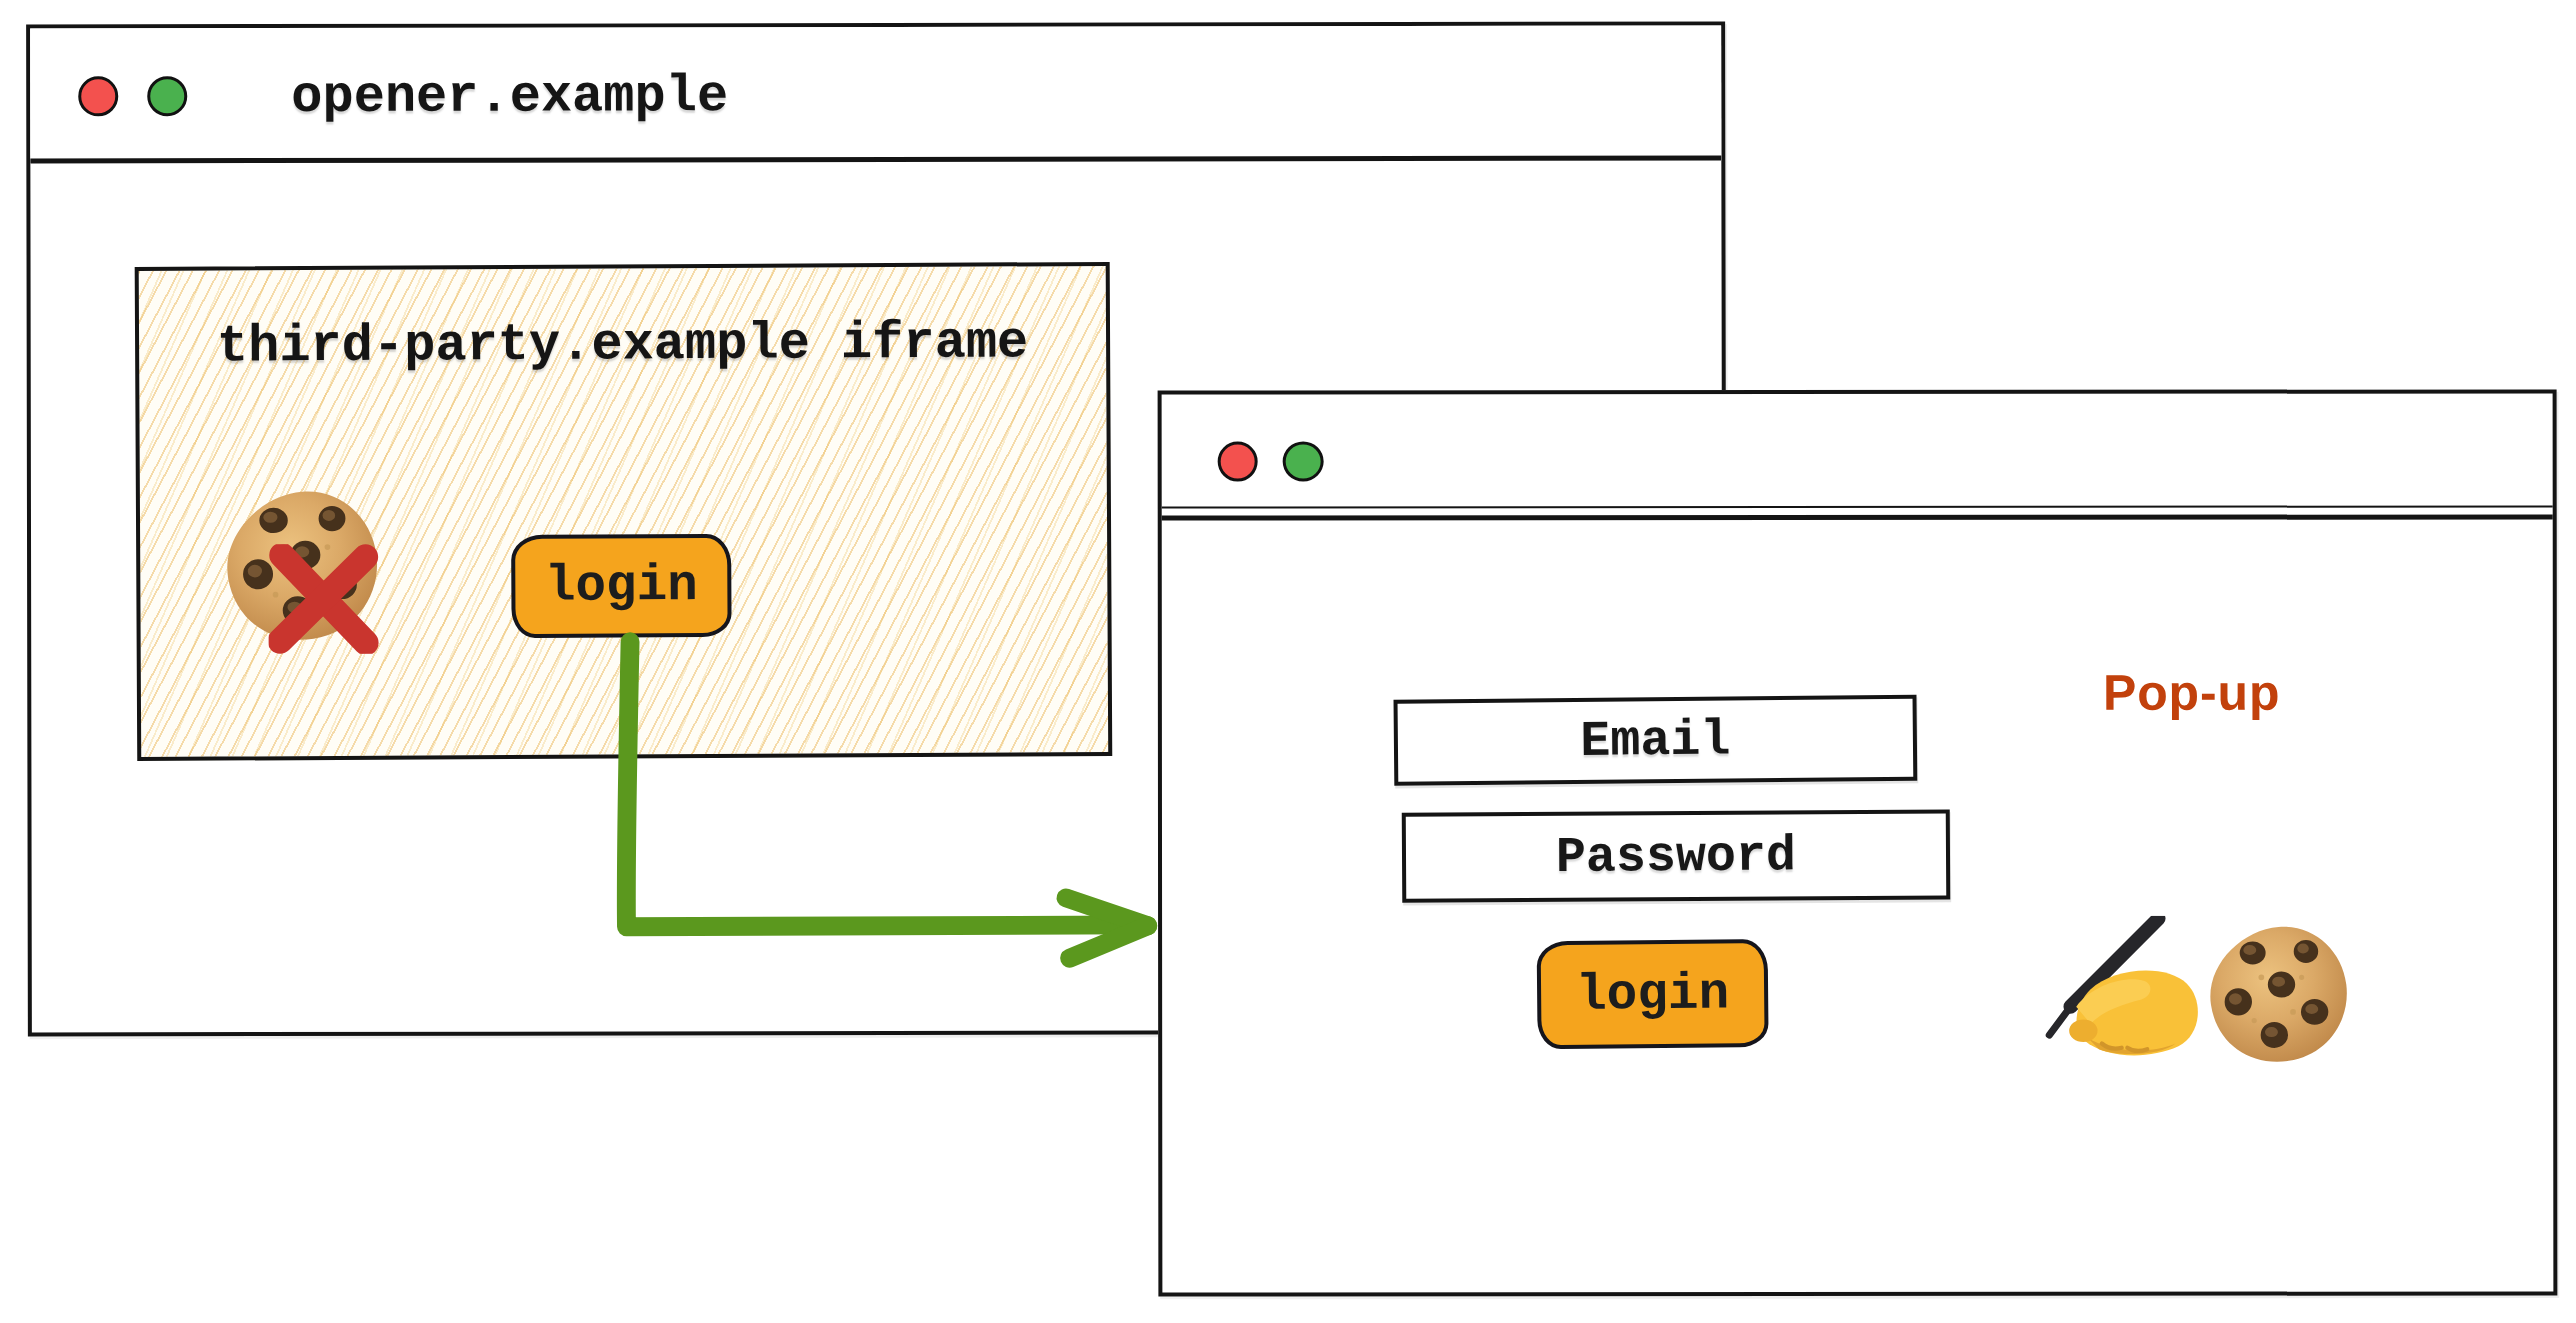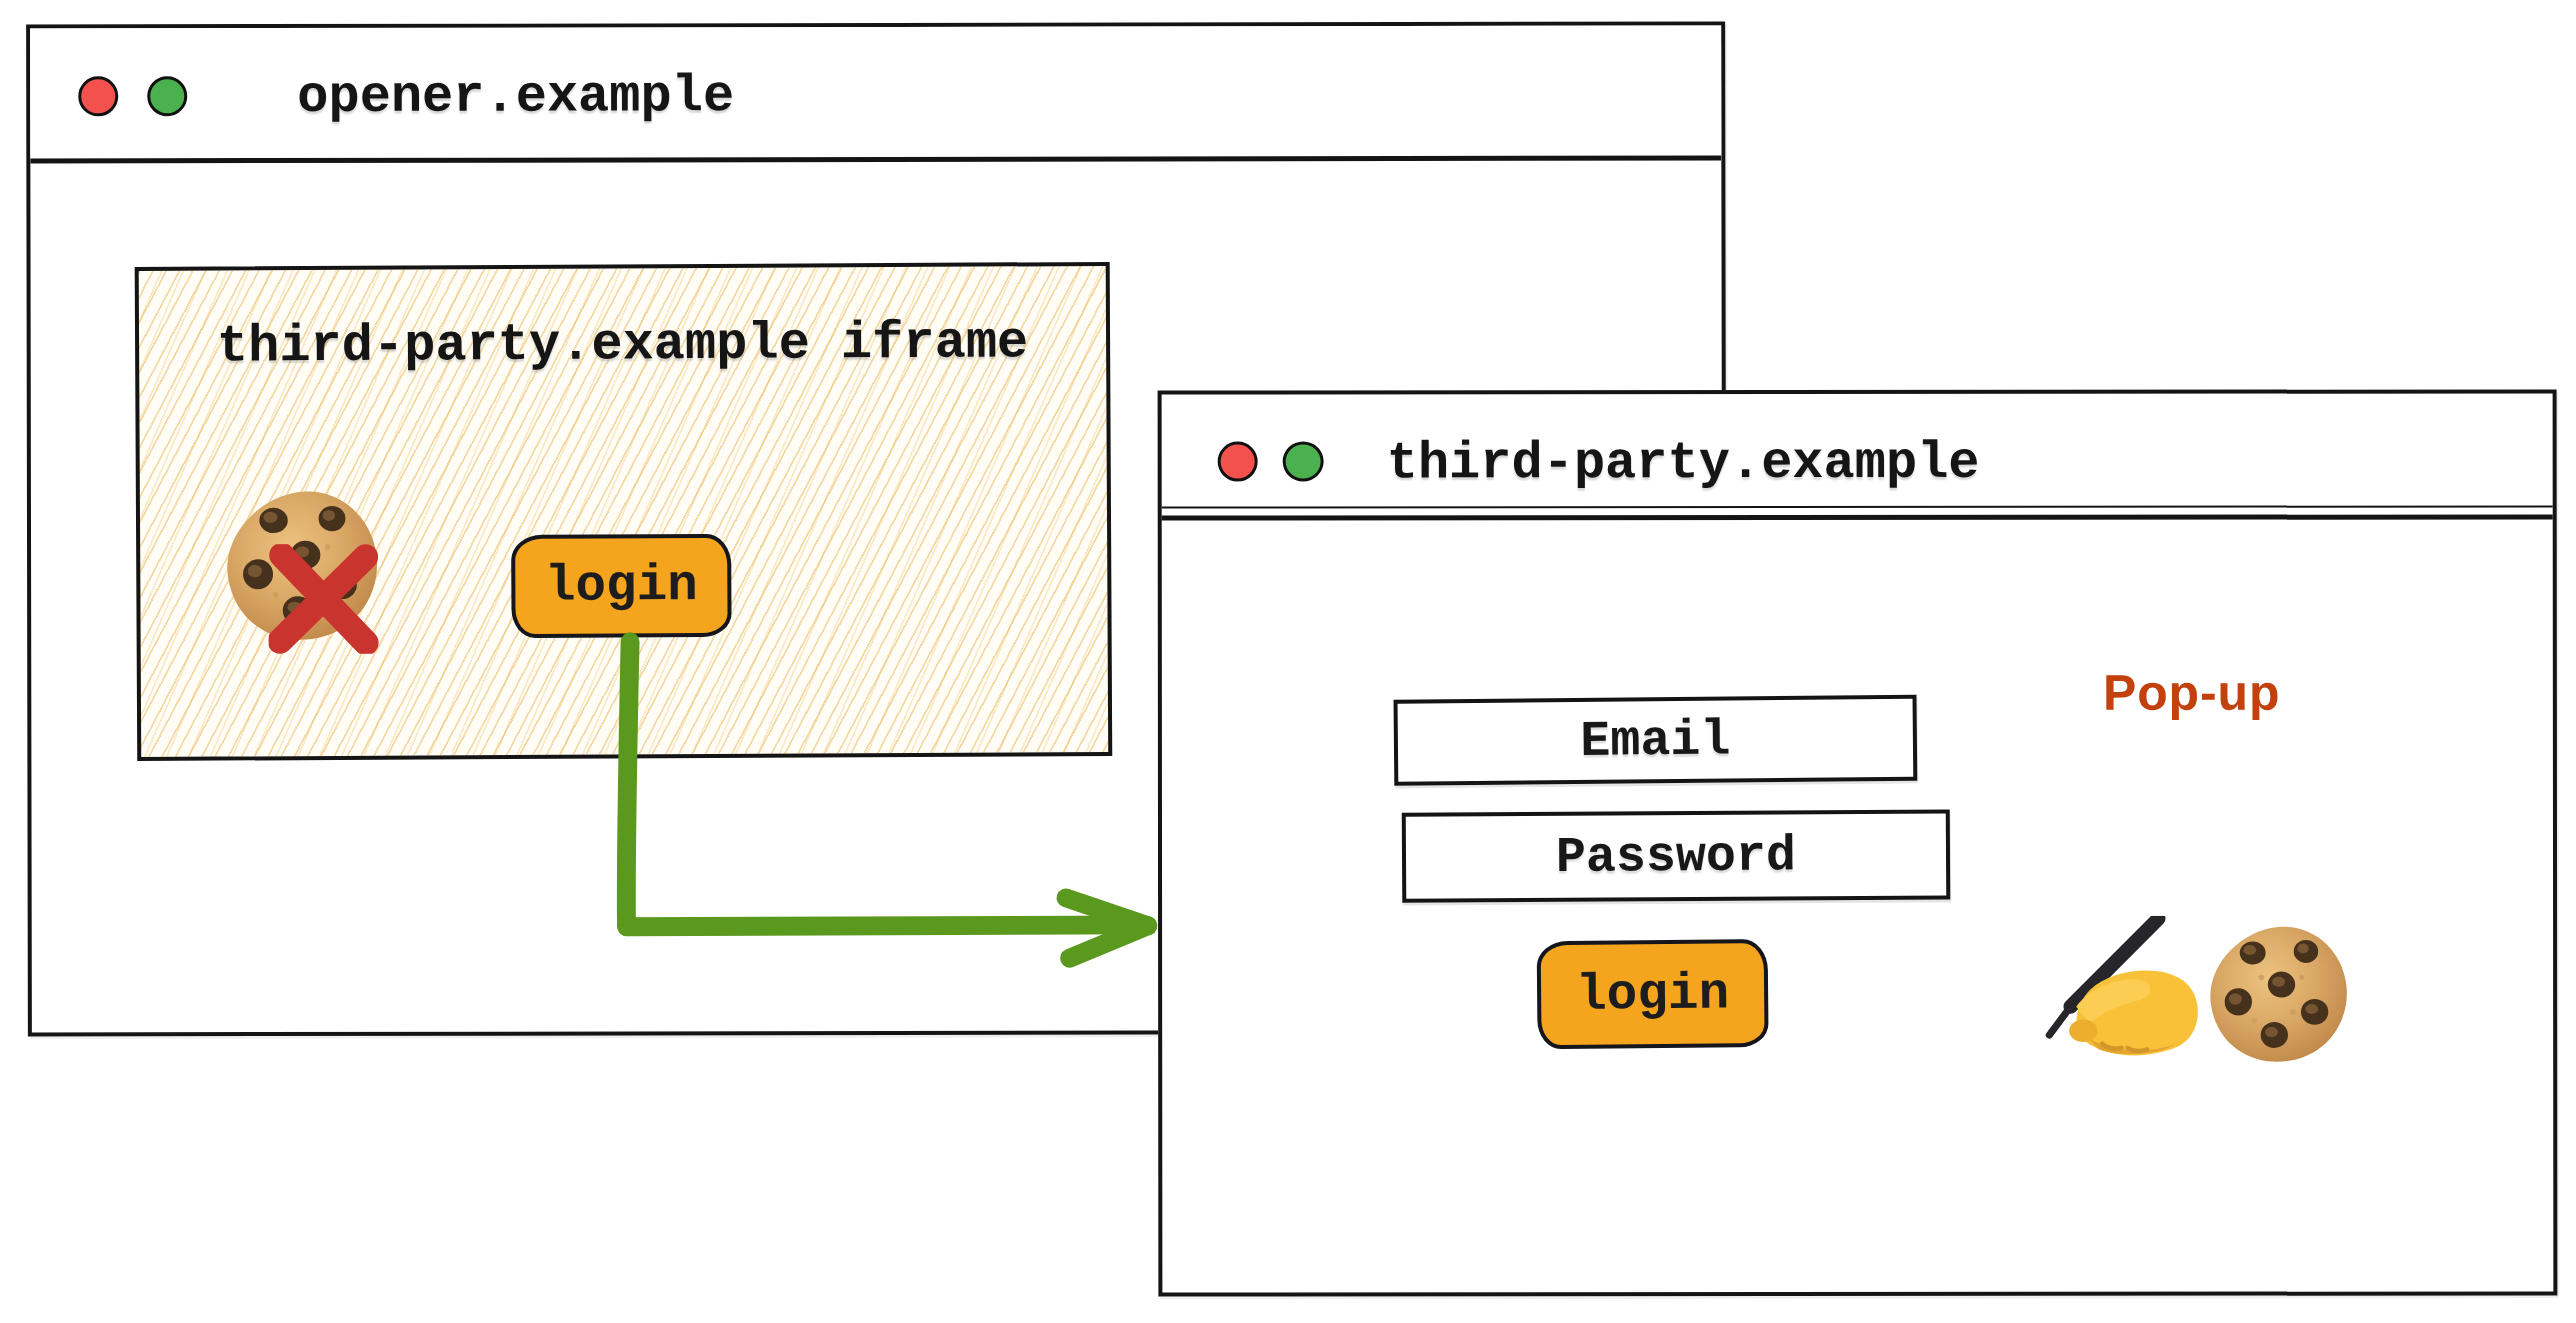--- a/index.html
+++ b/index.html
@@ -92,21 +92,21 @@
         </g>
         <ellipse cx="33" cy="81" rx="10" ry="8" fill="#edae2f"></ellipse>
       </symbol>
     </defs>
   </svg>
 
   <div class="window" style="left:27px;top:22.5px;width:1699px;height:1012px;transform:rotate(-0.1deg);">
     <div class="titlebar" style="height:135px;border-bottom:5.4px solid #141414;background:#ffffff;">
       <div class="dot" style="left:48px;top:48px;width:40px;height:40px;background:#f3514e;"></div>
       <div class="dot" style="left:117px;top:48px;width:40px;height:40px;background:#4ab14e;"></div>
-      <div class="mono-title" style="position:absolute;left:267px;top:40px;">opener.example</div>
+      <div class="mono-title" style="position:absolute;left:261px;top:40px;">opener.example</div>
     </div>
 
     <div class="iframe-box hatch" style="left:105px;top:237px;width:975px;height:494px;transform:rotate(-0.2deg);">
       <div class="mono-title iframe-label">third-party.example iframe</div>
 
       <svg class="abs" style="left:83px;top:217px;" width="158" height="158" viewBox="0 0 100 100">
         <use href="#cookie"></use>
       </svg>
       <svg class="abs" style="left:128px;top:274px;" width="111" height="110" viewBox="0 0 100 100">
         <path d="M12 10 L88 90" stroke="#c9352e" stroke-width="23" stroke-linecap="round" fill="none"></path>
@@ -123,21 +123,20 @@
     <path d="M701 714 C699 810 696 950 697 1031 L1272 1029" stroke="#5b981e" stroke-width="21" stroke-linecap="round" stroke-linejoin="round" fill="none"></path>
     <path d="M1277 1030 L1186 999" stroke="#5b981e" stroke-width="21" stroke-linecap="round" fill="none"></path>
     <path d="M1277 1030 L1190 1066" stroke="#5b981e" stroke-width="21" stroke-linecap="round" fill="none"></path>
   </svg>
 
   <div class="window hatch" style="left:1158px;top:390px;width:1399px;height:906px;transform:rotate(-0.05deg);">
 
     <div class="titlebar" style="height:114px;border-bottom:2.7px solid #141414;">
       <div class="dot" style="left:56px;top:47px;width:40px;height:40px;background:#f3514e;"></div>
       <div class="dot" style="left:121px;top:47px;width:41px;height:40px;background:#4ab14e;"></div>
-      <div class="mono-title" style="position:absolute;left:225px;top:40px;">third-party.example</div>
     </div>
     <div style="position:absolute;left:0;top:121px;width:100%;height:4.5px;background:#141414;"></div>
 
     <div class="popup-label" style="left:941px;top:270px;">Pop-up</div>
 
     <div class="wirebox" style="left:232px;top:303px;width:523px;height:86px;transform:rotate(-0.5deg);">
       <span>Email</span>
     </div>
 
     <div class="wirebox" style="left:240px;top:417px;width:548px;height:90px;transform:rotate(-0.3deg);">

